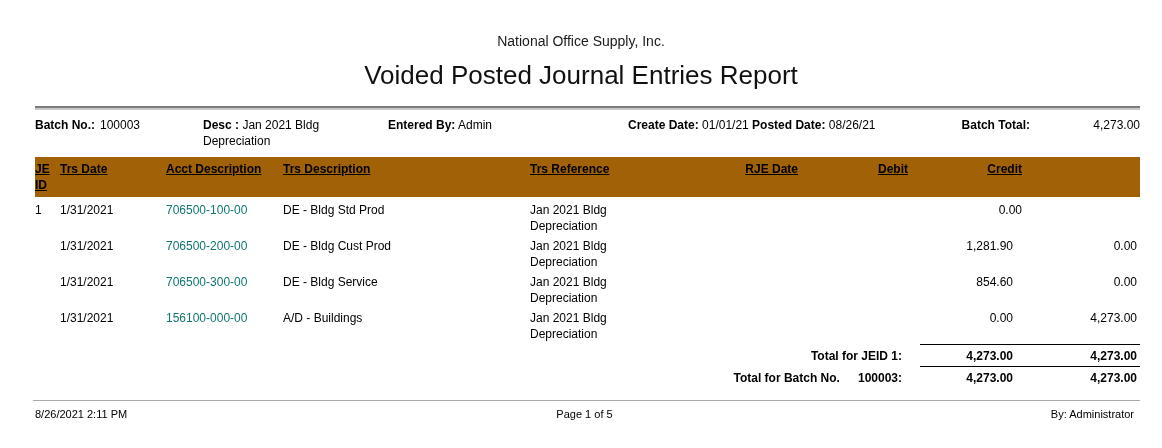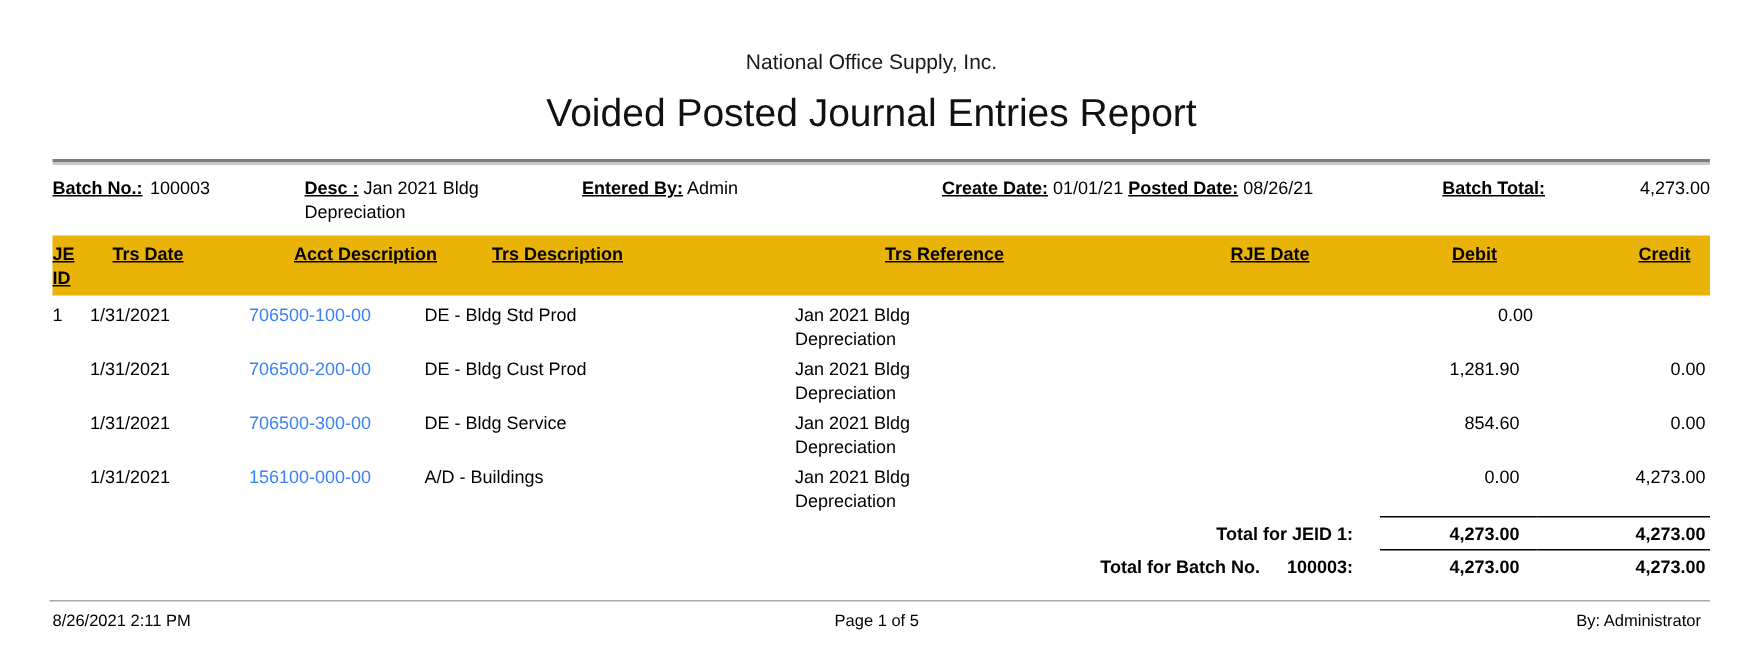--- a/index.html
+++ b/index.html
@@ -17,47 +17,47 @@
 
   
   .double-rule { margin:15px 22px 0 35px; border-top:2px solid #7d7d7d; }
   .double-rule .lower { height:2px; border-bottom:2px solid #c9c9c9; }
 
   
   .batch-row {
     display:flex; align-items:flex-start;
     padding:7px 22px 4px 35px; line-height:16px;
   }
-  .b { font-weight:bold;text-decoration:underline; }
+  .b { font-weight:bold; }
   .bh-batchno-label { width:65px; }
   .bh-batchno       { width:103px; }
   .bh-desc          { width:185px; }
   .bh-entered       { width:240px; }
   .bh-dates         { width:290px; }
   .bh-total-label   { margin-left:auto; }
   .bh-total-value   { width:110px; text-align:right; }
 
   
   .grid {
     display:grid;
     grid-template-columns:25px 106px 117px 247px 140px 138px 112px 105px 115px;
     margin:0 22px 0 35px;
   }
   .thead {
-    background:#eab308; margin-top:4px; padding:4px 0;
-    font-weight:bold; line-height:16px;gap:15px;
+    background:#a16207; margin-top:4px; padding:4px 0;
+    font-weight:bold; line-height:16px;
   }
   .thead > div { text-decoration:underline; }
   .c7 { text-align:right; padding-right:10px; }
   .c8 { text-align:right; padding-right:12px; }
   .c9 { text-align:right; padding-right:3px;  }
 
   .tbody { padding-top:1px; }
   .trow { padding-top:4px; min-height:35px; line-height:16px; }
-  .acct-link { color:#3b82f6; cursor:pointer; }
+  .acct-link { color:#0f766e; cursor:pointer; }
 
   
   .total-row { line-height:16px; margin-top:2px; }
   .total-label { grid-column:1 / 8; text-align:right; font-weight:bold; padding-right:18px; padding-top:4px; }
   .total-amount { border-top:1px solid #000; font-weight:bold; padding-top:3px; }
   .total-batch-gap { display:inline-block; width:18px; }
 
   
   .footer-rule { margin:14px 22px 0 33px; border-top:1px solid #a9a9a9; }
   .footer {

